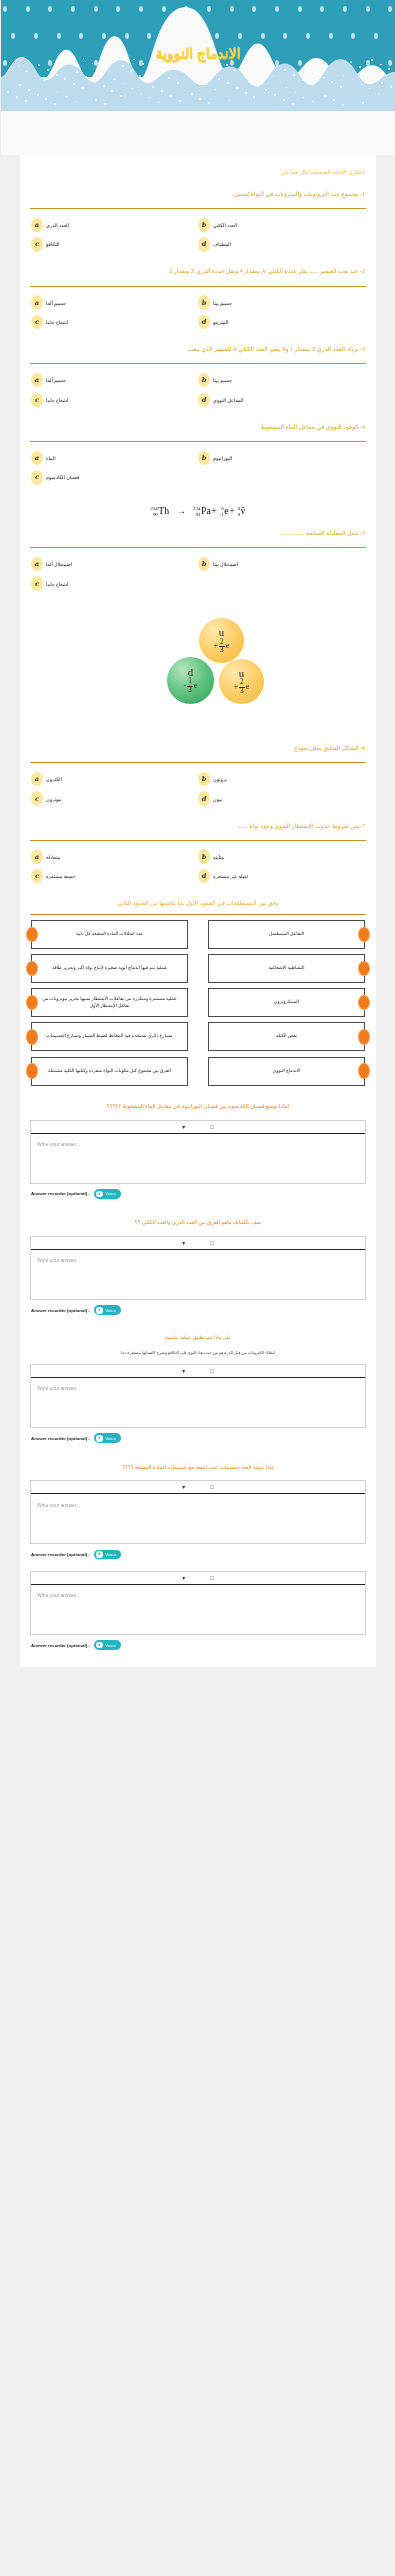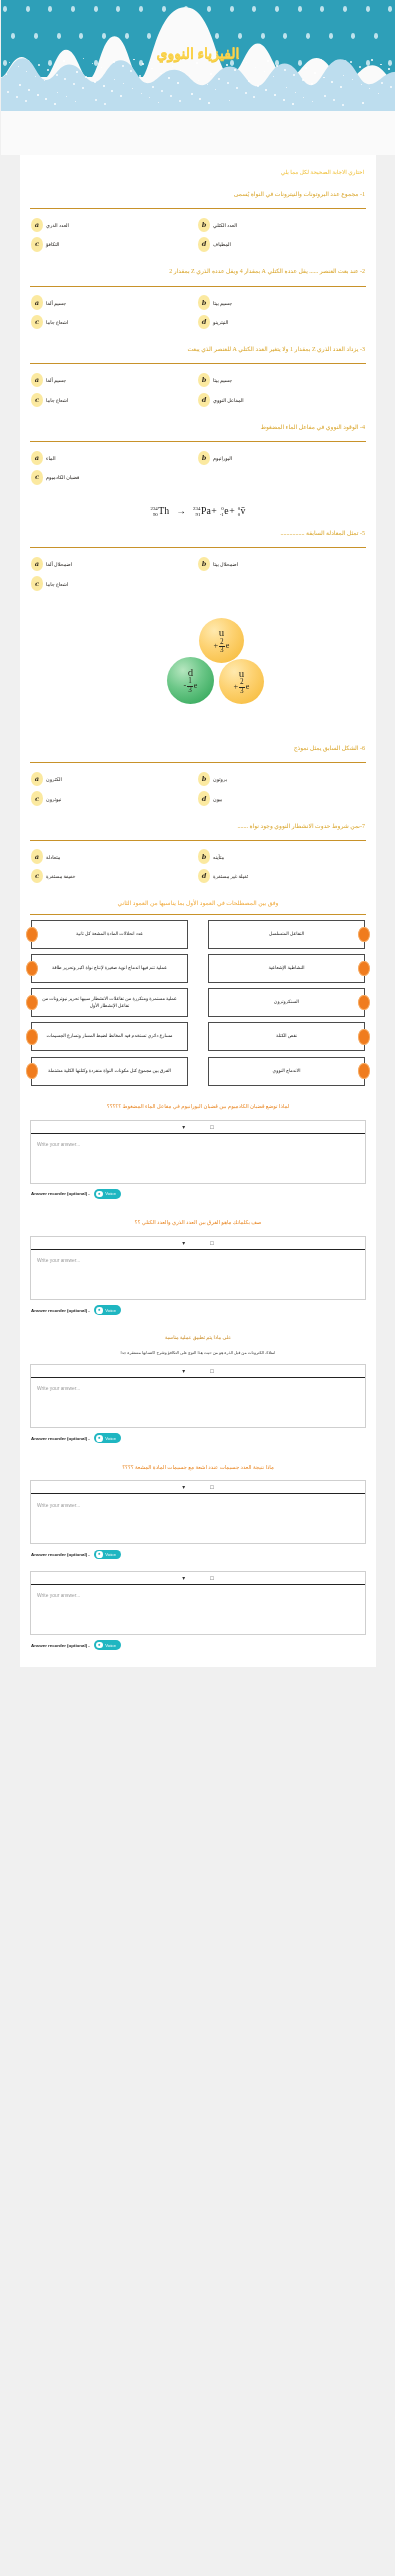--- a/index.html
+++ b/index.html
@@ -319,21 +319,21 @@
         <span class="snow" style="left: 158px; top: 45px; width: 1px; height: 1px;"></span>
         <span class="snow" style="left: 177px; top: 25px; width: 1.5px; height: 1.5px;"></span>
         <span class="snow" style="left: 196px; top: 4.6px; width: 2.1px; height: 2.1px;"></span>
         <span class="snow" style="left: 215px; top: 32px; width: 1px; height: 1px;"></span>
         <span class="snow" style="left: 234px; top: 12px; width: 1.5px; height: 1.5px;"></span>
         <span class="snow" style="left: 253px; top: 39px; width: 2.1px; height: 2.1px;"></span>
         <span class="snow" style="left: 273px; top: 19px; width: 1px; height: 1px;"></span>
         <span class="snow" style="left: 292px; top: 46px; width: 1.5px; height: 1.5px;"></span>
         <span class="snow" style="left: 311px; top: 26px; width: 2.1px; height: 2.1px;"></span>
       </div>
-    <div class="hdr-title">الفيزياء النووي</div>
+    <div class="hdr-title">الاندماج النووية</div>
   </div>
 
   <div class="card">
 
     <div class="instruction">اختاري الاجابة الصحيحة لكل مما يلي</div>
 
     <div class="question">
       <div class="q-text">1- مجموع عدد البروتونات والنيترونات في النواة يُسمى</div>
       <hr class="hr-gold">
       <div class="opts">

